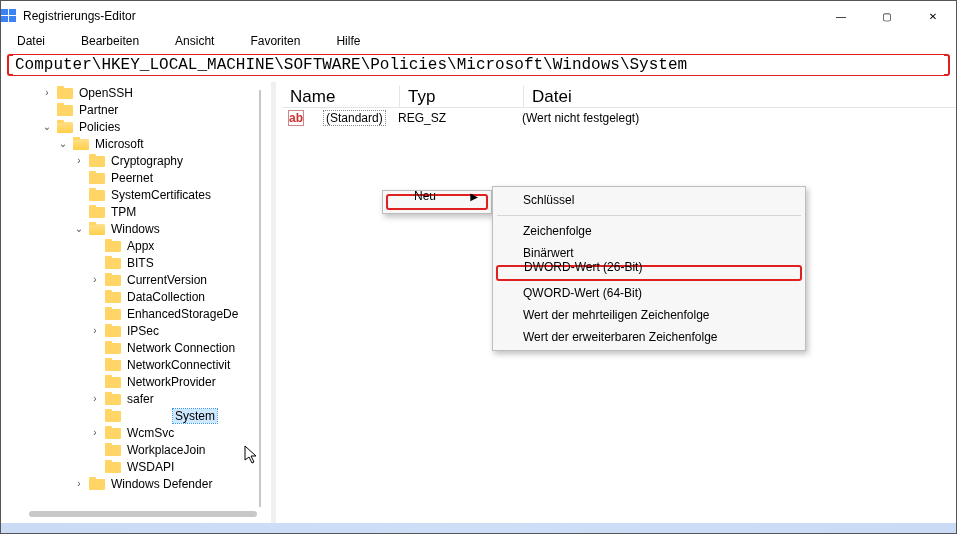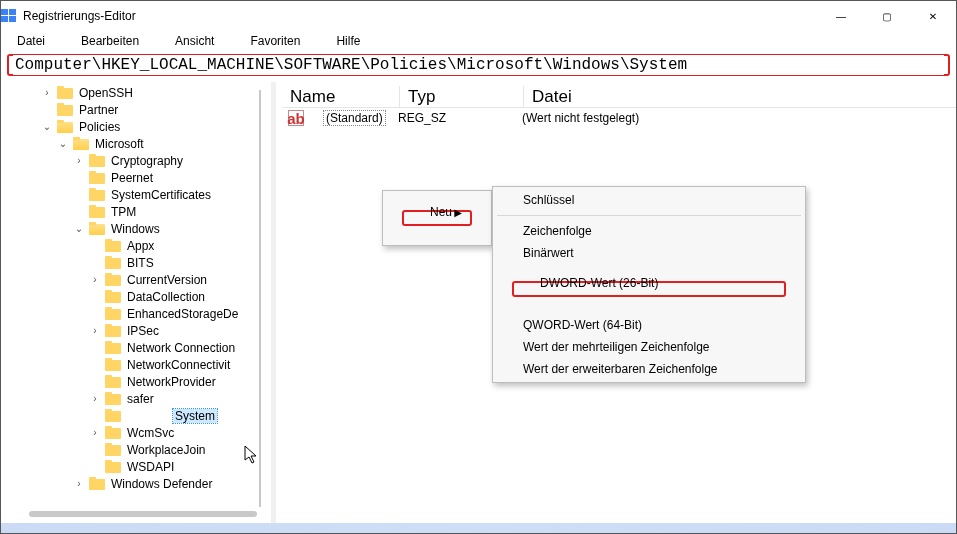--- a/index.html
+++ b/index.html
@@ -157,21 +157,21 @@
   .c-data { flex: 1; border-right: none; }
   .valrow {
     display: flex;
     align-items: center;
     height: 20px;
   }
   .val-icon {
     width: 16px; height: 16px;
     margin-left: 6px; margin-right: 4px;
     display: inline-flex; align-items: center; justify-content: center;
-    font-size: 15px;
+    font-size: 12px;
     border: 1px solid #c88;
     background: #fff;
     color: #c33;
     font-weight: bold;
   }
   .val-name { width: 90px; }
   .val-name .dotted { border: 1px dotted #888; padding: 0 2px; margin-left: 15px; }
   .val-type { width: 124px; }
   
   .ctx {
@@ -185,21 +185,21 @@
   .ctx .mitem {
     height: 22px;
     display: flex; align-items: center;
     padding: 0 24px 0 28px;
     position: relative;
     white-space: nowrap;
   }
   .ctx .mitem.hot {
     border: 2px solid #e02020;
     border-radius: 3px;
-    margin: 17px;
+    margin: 1px;
     padding: 0 22px 12px 26px;
     height: 14px;
   }
   .ctx .arrow {
     position: absolute; right: 8px;
     font-size: 10px;
   }
   .cursor {
     position: absolute;
     width: 16px; height: 20px;

